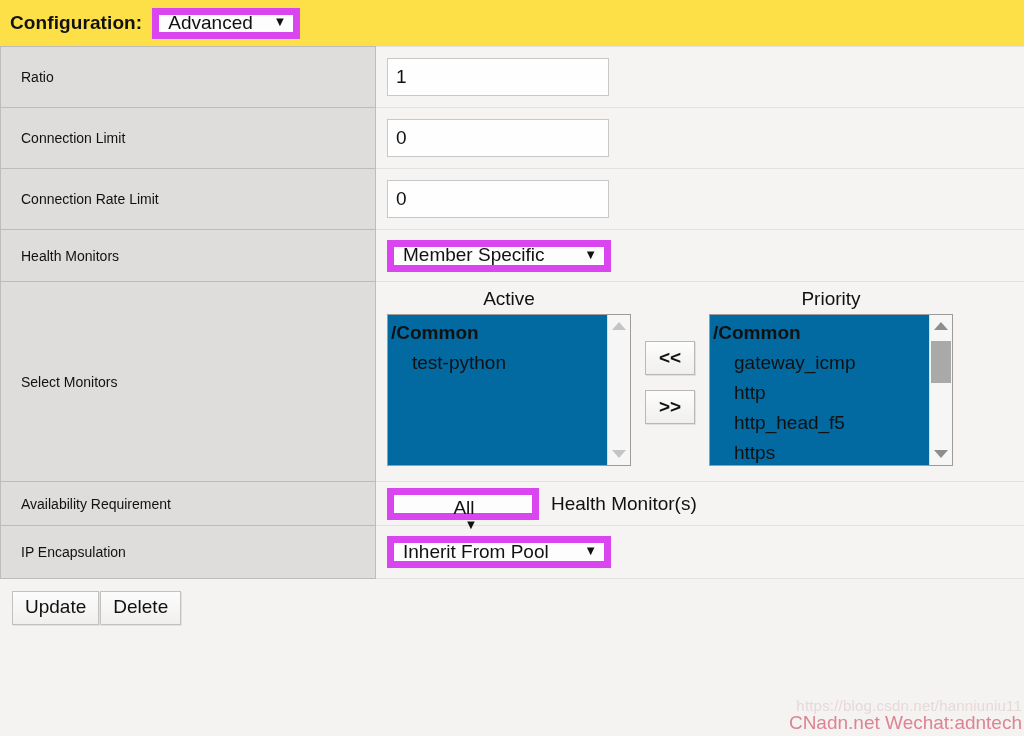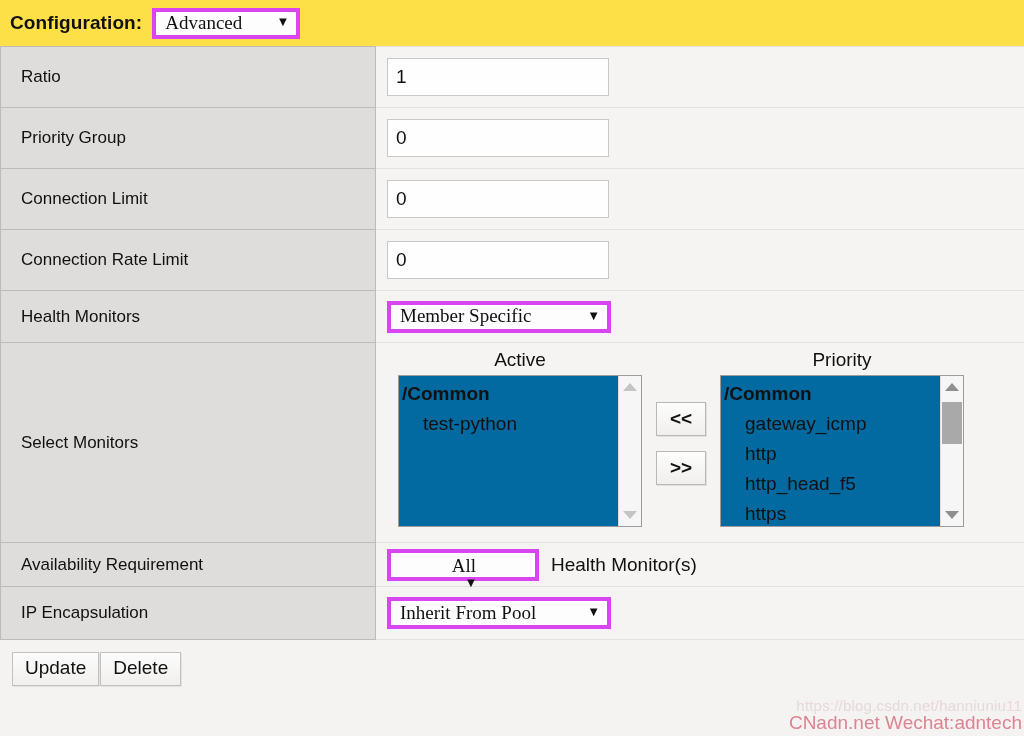--- a/index.html
+++ b/index.html
@@ -29,30 +29,29 @@
     font-size: 19px;
     font-weight: bold;
     color: #111;
     letter-spacing: 0.1px;
   }
   .fakeselect {
     display: inline-flex;
     align-items: center;
     justify-content: space-between;
     background: #fdfdfd;
-    border: 4px solid #d946ef;
+    border: 7px solid #d946ef;
     box-shadow: 0 0 0 1px #ffffff inset;
     box-sizing: border-box;
     font-size: 19px;
     color: #111;
     padding: 1px 7px 2px 9px;
     line-height: 1.25;
     cursor: default;
     white-space: nowrap;
-    font-family: Liberation Serif, serif;
   }
   .fakeselect .caret {
     font-size: 13px;
     margin-left: 14px;
     line-height: 1;
     transform: translateY(-1px);
   }
   #config-select {
     margin-left: 10px;
     height: 31px;
@@ -70,41 +69,41 @@
     padding: 0;
     vertical-align: middle;
   }
   td.lbl {
     width: 375px;
     background: #dedddb;
     border-top: 1px solid #bdbcba;
     border-bottom: 1px solid #bdbcba;
     border-left: 1px solid #bdbcba;
     border-right: 1px solid #bdbcba;
-    font-size: 17px;
+    font-size: 14px;
     color: #111;
     padding-left: 20px;
     box-sizing: border-box;
   }
   td.val {
     background: #f5f4f2;
     border-top: 1px solid #e2e1df;
     border-bottom: 1px solid #e2e1df;
     padding-left: 11px;
     box-sizing: border-box;
   }
   tr.r-ratio td, tr.r-prio td, tr.r-climit td, tr.r-crate td {
     height: 61px;
   }
   tr.r-health td { height: 52px; }
   tr.r-avail td  { height: 44px; }
   tr.r-ipenc td  { height: 53px; margin-left: 39px; }
   tr.r-select td { height: 200px; }
   tr.r-select td.lbl { vertical-align: middle; }
-  tr.r-select td.val { vertical-align: top; padding-left: 11px; }
+  tr.r-select td.val { vertical-align: top; padding-left: 0; }
 
   .txtinput {
     width: 222px;
     height: 38px;
     box-sizing: border-box;
     background: #fefefe;
     border: 1px solid #c9c8c6;
     font-family: "Liberation Sans", sans-serif;
     font-size: 19px;
     color: #111;
@@ -281,26 +280,20 @@
 <table class="cfg-table">
   <tbody>
 
     <tr class="r-ratio">
       <td class="lbl">Ratio</td>
       <td class="val">
         <div class="txtinput">1</div>
       </td>
     </tr>
 
-    <tr class="r-prio">
-      <td class="lbl">Priority Group</td>
-      <td class="val">
-        <div class="txtinput">0</div>
-      </td>
-    </tr>
 
     <tr class="r-climit">
       <td class="lbl">Connection Limit</td>
       <td class="val">
         <div class="txtinput">0</div>
       </td>
     </tr>
 
     <tr class="r-crate">
       <td class="lbl">Connection Rate Limit</td>

